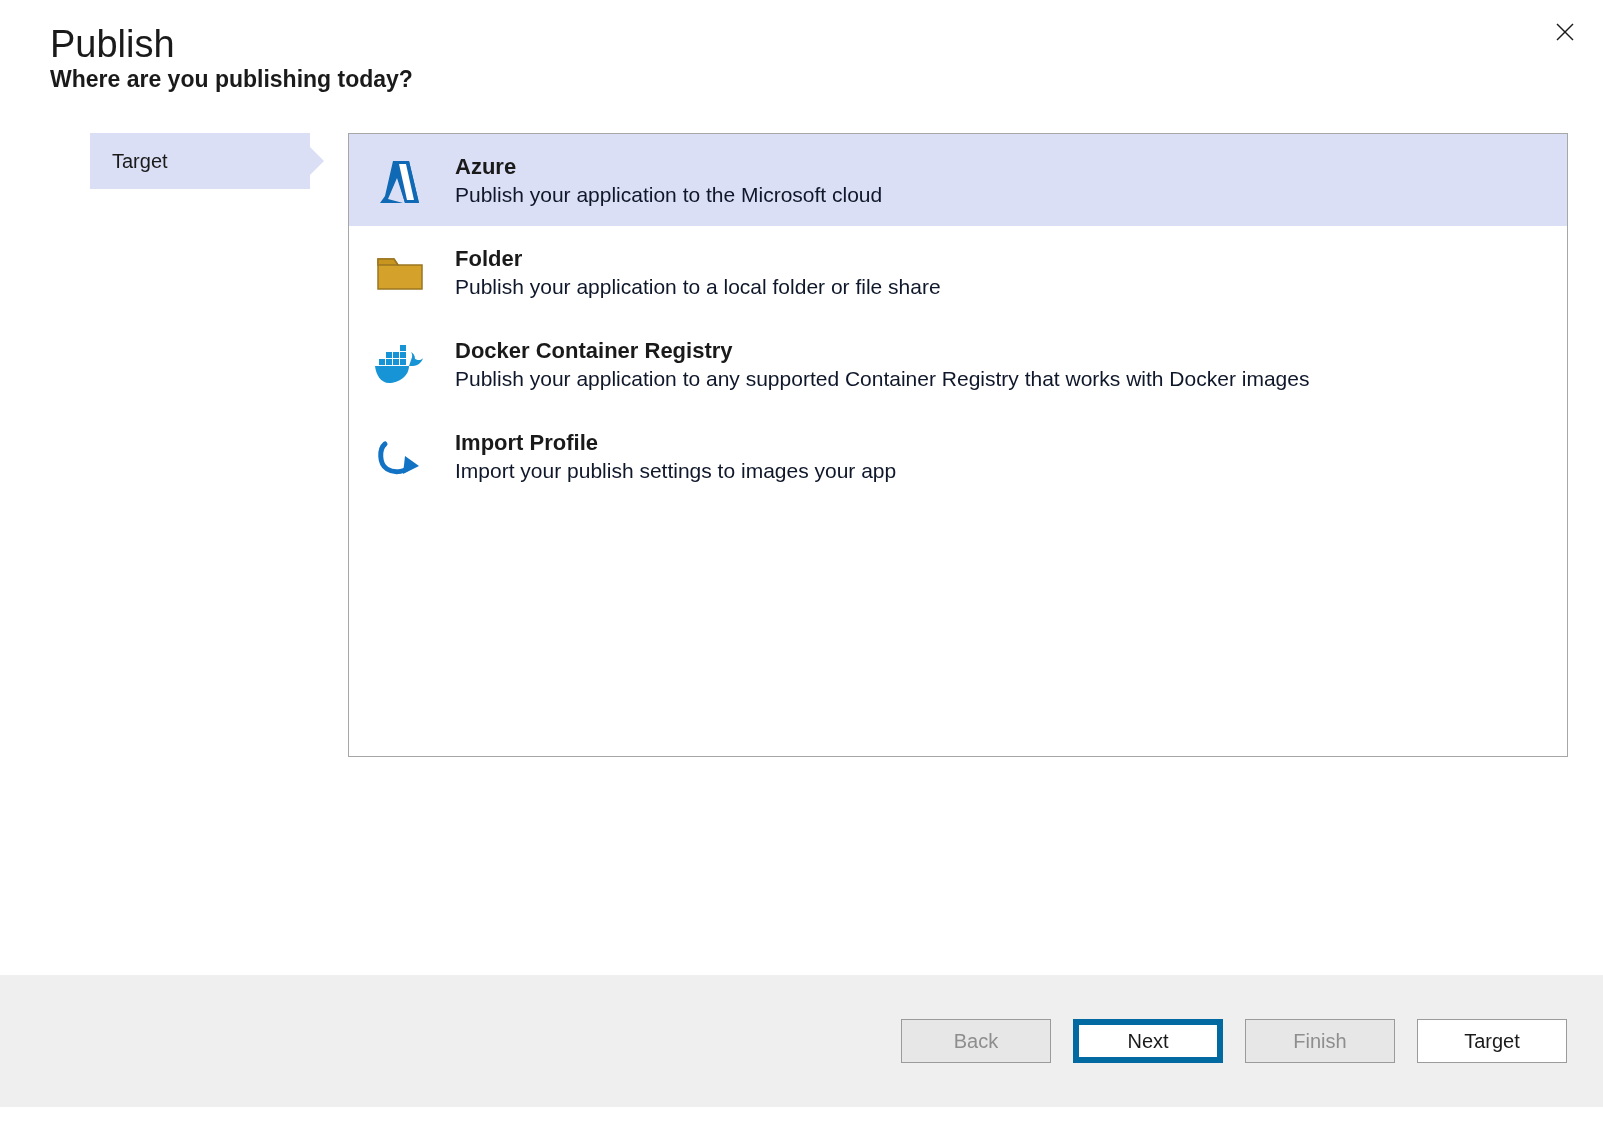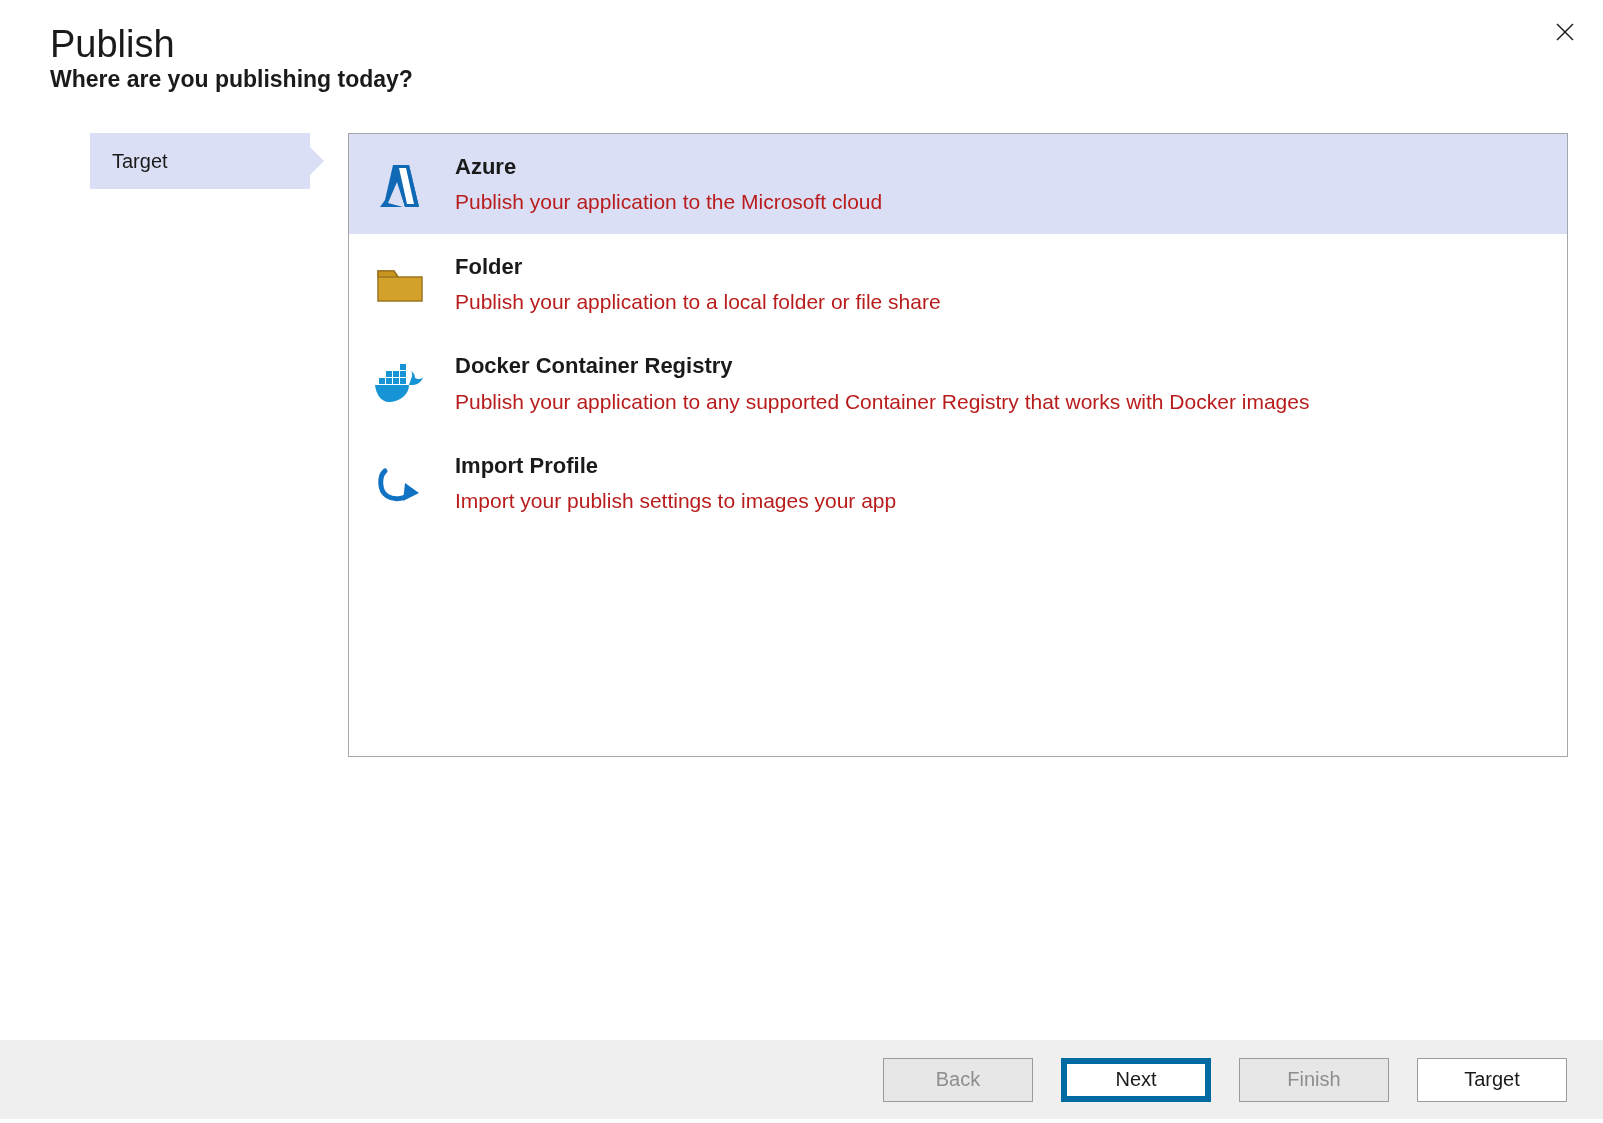--- a/index.html
+++ b/index.html
@@ -98,36 +98,36 @@
       justify-content: center;
     }
     .option-text { flex: 1; }
     .option-title {
       font-size: 22px;
       font-weight: 700;
       color: #1a1a1a;
       line-height: 1.2;
     }
     .option-desc {
-      margin-top: 8px;
+      margin-top: 0;
       font-size: 21px;
       font-weight: 400;
-      color: #b91c1c;
+      color: #0f172a;
       line-height: 1.3;
     }
     .footer {
       position: absolute;
-      left: 0; right: 0; bottom: 4px;
-      height: 79px;
+      left: 0; right: 0; bottom: 16px;
+      height: 132px;
       background: #efefef;
       display: flex;
       align-items: center;
       justify-content: flex-end;
       padding-right: 36px;
-      gap: 28px;
+      gap: 22px;
     }
     .btn {
       width: 150px;
       height: 44px;
       border: 1px solid #9b9b9b;
       background: #fff;
       font-size: 20px;
       color: #1a1a1a;
       cursor: pointer;
       font-family: inherit;

